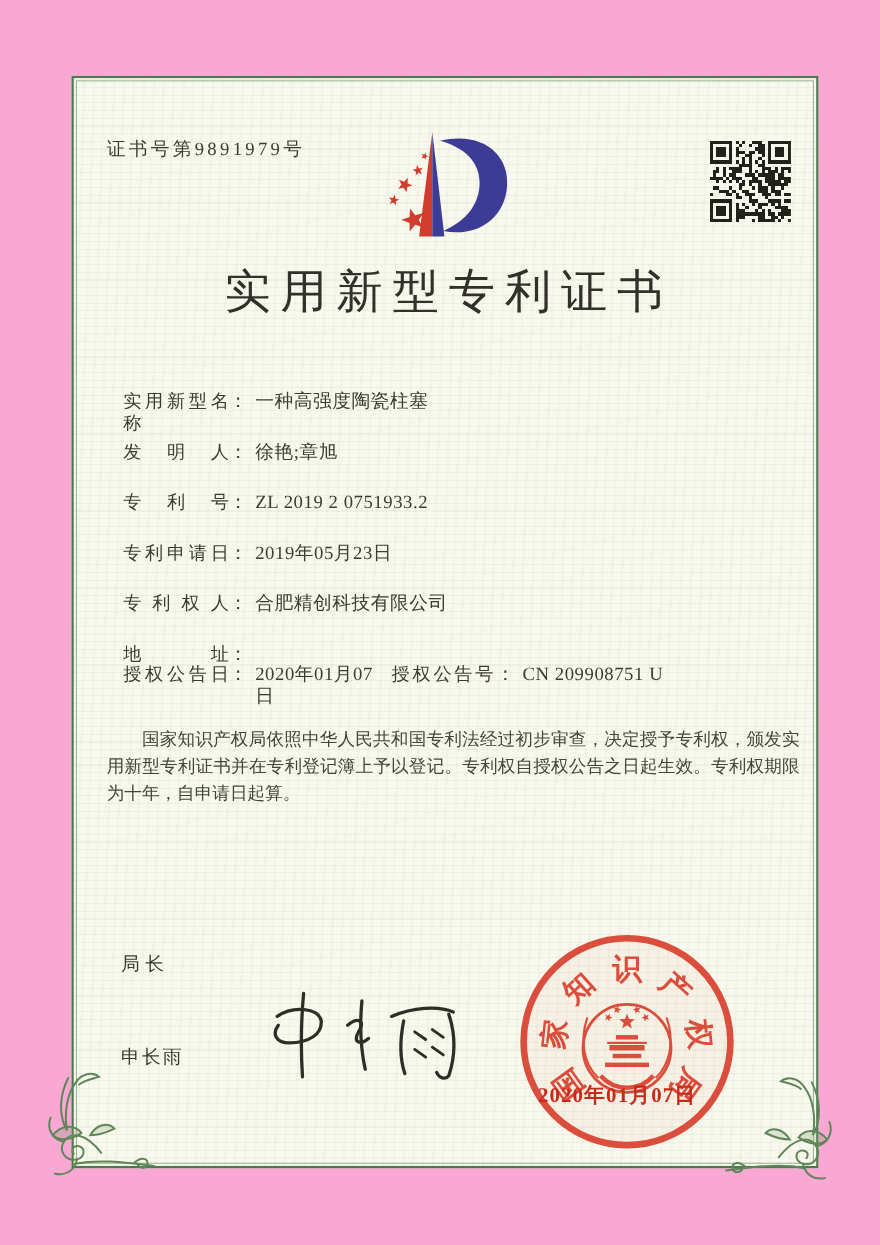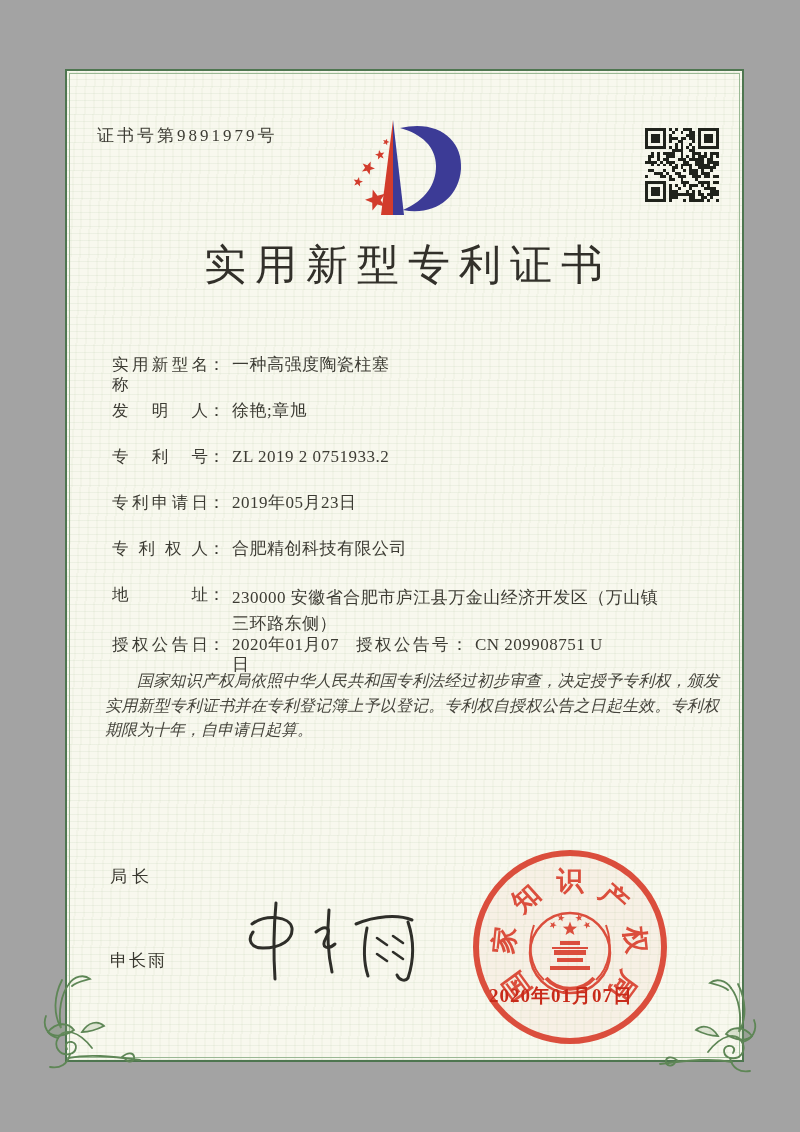--- a/index.html
+++ b/index.html
@@ -1,16 +1,16 @@
 <!DOCTYPE html>
 <html style="--border-green: #4e7650; --ornament-green: #5e8656; --seal-red: #d9402e; --date-red: #c82a1a; --logo-red: #d23c2c; --logo-blue: #3c3b96; --paper: #f8f8ee;"><head>
 <meta charset="utf-8">
 <style>
   html,body{margin:0;padding:0;background:#e8e8e4;}
-  .page{position:relative;width:800px;height:1132px;margin:0 auto;background:#a3a3a3;
+  .page{position:relative;width:800px;height:1132px;margin:0 auto;background:#f9a8d4;
         font-family:"Liberation Serif","DejaVu Serif",serif;overflow:hidden;}
   
   .cert{position:absolute;left:65px;top:69px;width:679px;height:993px;box-sizing:border-box;
         border:2px solid var(--border-green,#4e7650);
         background-color:var(--paper,#f8f8ee);
         background-image:
           repeating-linear-gradient(92deg, rgba(150,175,120,.06) 0 2px, rgba(0,0,0,0) 2px 9px),
           repeating-linear-gradient(0deg, rgba(120,160,110,.09) 0 1px, rgba(0,0,0,0) 1px 7px);}
   .hairline{position:absolute;inset:2px;border:1px solid #9ab894;pointer-events:none;}
   .cert-no{position:absolute;left:30px;top:53px;font-size:17px;letter-spacing:3px;color:#3c3b33;}
@@ -24,21 +24,21 @@
   .field-row.multi{height:auto;margin-bottom:-2px;}
   .f-label{display:inline-block;width:96px;font-size:16.5px;text-align:justify;text-align-last:justify;flex:none;}
   .f-colon{flex:none;margin-right:7px;}
   .f-value{letter-spacing:.5px;}
   .multi .f-value{white-space:pre-line;line-height:26px;}
   .f-value.fixed{display:inline-block;width:124px;flex:none;}
   .f-label2{flex:none;letter-spacing:2.5px;font-size:16.5px;}
   
   .paras{position:absolute;left:30px;top:590px;width:630px;font-size:16px;line-height:24.6px;
          text-align:justify;color:#45443c;}
-  .paras p{margin:8px;text-indent:2em;font-style:italic;}
+  .paras p{margin:0;text-indent:2em;}
   .signer-title{position:absolute;left:43px;top:794px;font-size:17px;letter-spacing:5px;color:#39382f;}
   .signer-name{position:absolute;left:43px;top:878px;font-size:17px;letter-spacing:2px;color:#39382f;}
   .signature{position:absolute;left:163px;top:826px;width:200px;height:88px;}
   .seal{position:absolute;left:403px;top:776px;width:200px;height:200px;opacity:.92;}
   .seal-date{position:absolute;left:414px;top:912px;width:160px;text-align:center;font-size:19px;
              font-weight:bold;color:var(--date-red,#c82a1a);letter-spacing:1px;}
   .page-num{position:absolute;left:0;top:957px;width:100%;text-align:center;font-size:15px;
             letter-spacing:1px;color:#3f3e38;}
   .back-note{position:absolute;left:0;top:1078px;width:100%;text-align:center;font-size:17px;
              letter-spacing:3px;color:#4c5142;}
@@ -339,22 +339,20 @@
           <span class="f-value">2019年05月23日</span>
       </div>
         <div class="field-row">
         <span class="f-label">专利权人</span>
           <span class="f-colon">：</span>
           <span class="f-value">合肥精创科技有限公司</span>
       </div>
         <div class="field-row multi">
         <span class="f-label">地址</span>
           <span class="f-colon">：</span>
-          <span class="f-value">230000  安徽省合肥市庐江县万金山经济开发区（万山镇
-三环路东侧）</span>
       </div>
         <div class="field-row">
         <span class="f-label">授权公告日</span>
           <span class="f-colon">：</span>
           <span class="f-value fixed">2020年01月07日</span>
       <span class="f-label2">授权公告号</span>
           <span class="f-colon">：</span>
           <span class="f-value">CN 209908751 U</span>
         </div>
       </div>

